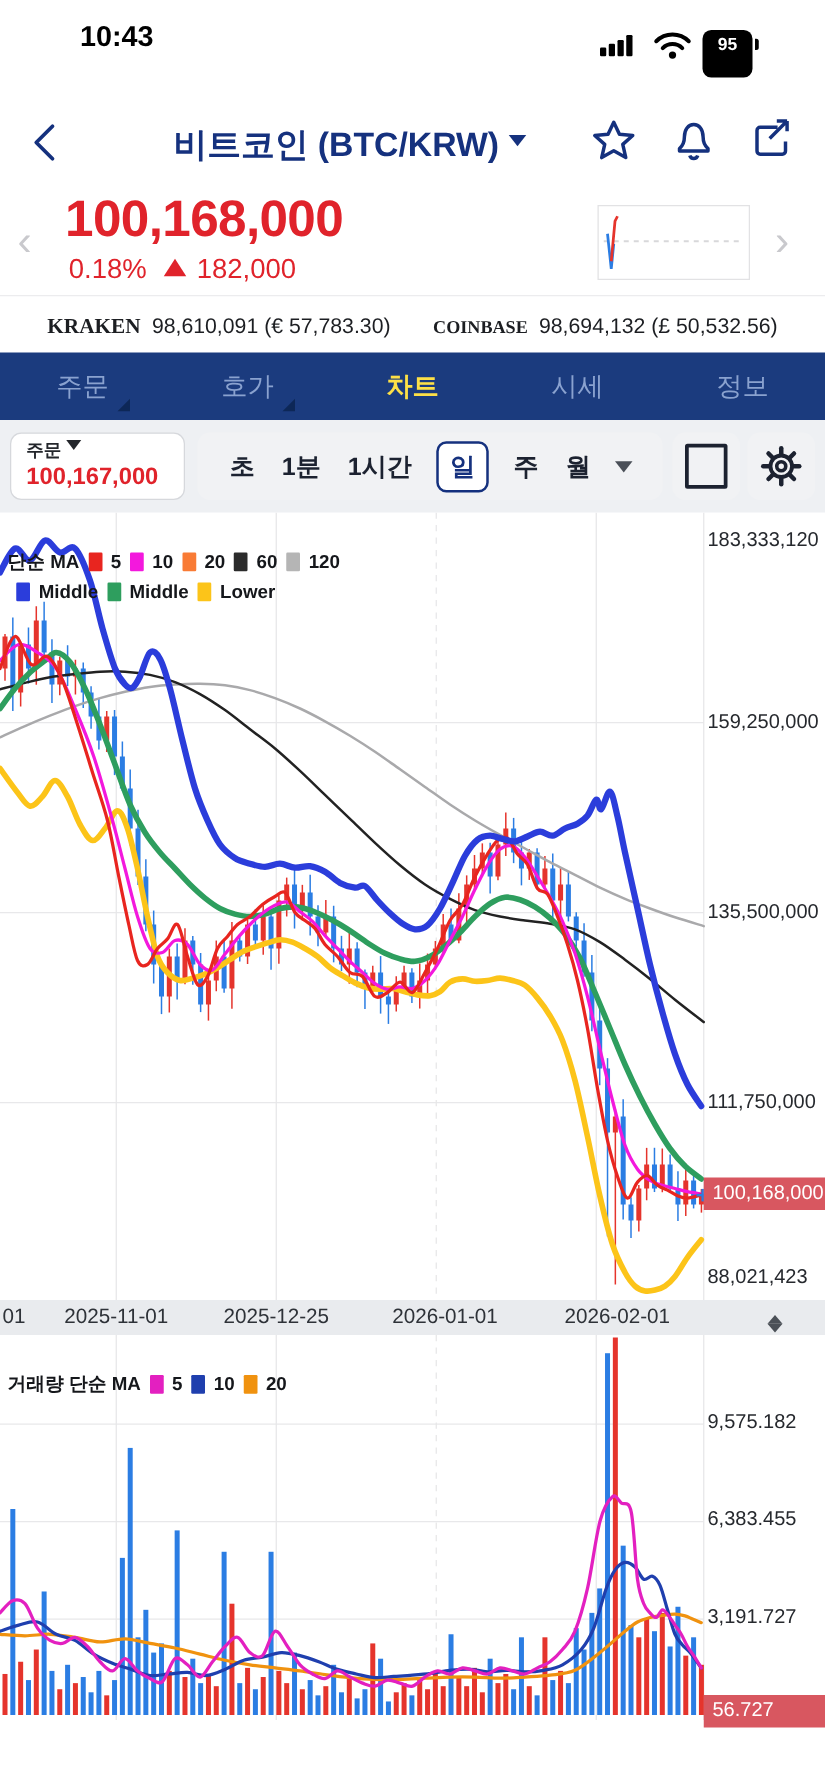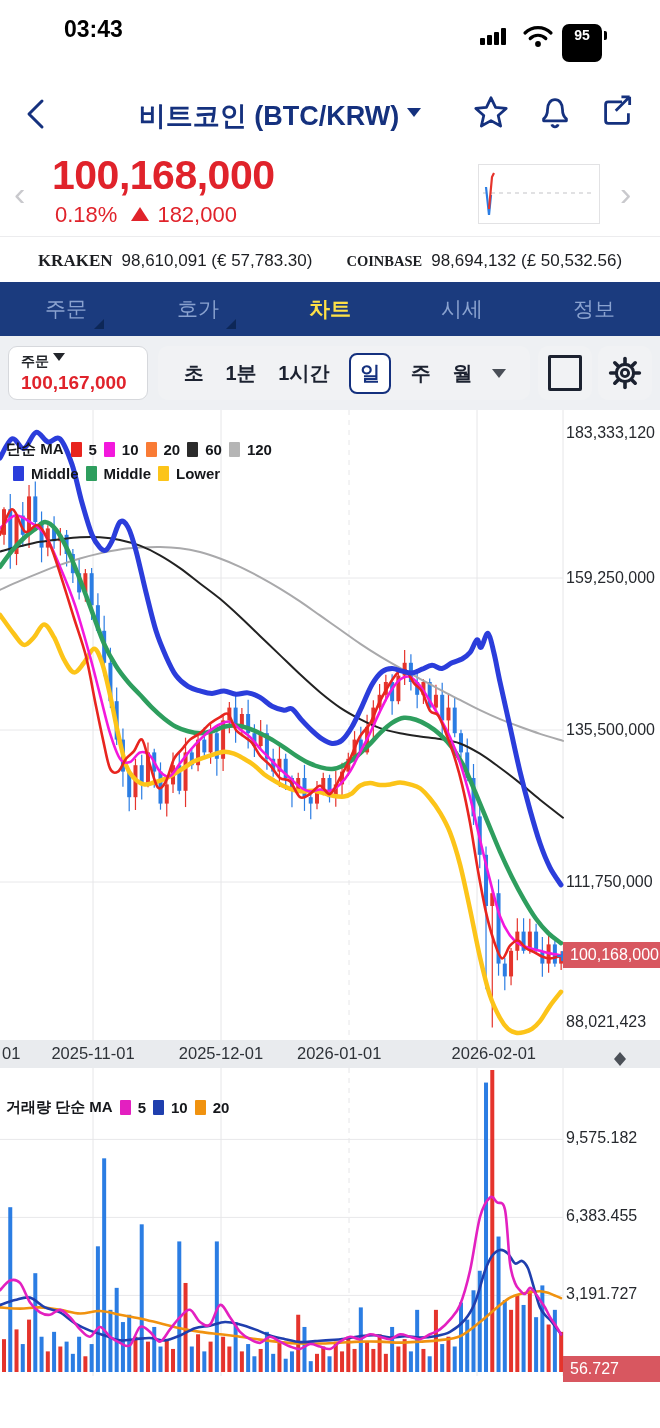--- a/index.html
+++ b/index.html
@@ -76,21 +76,21 @@
   .xlab{font-size:16.5px;color:#2e3238;top:1044px;}
   #sort-icon{top:1046px;left:614px;display:flex;flex-direction:column;gap:2px;align-items:center;cursor:pointer;}
   #sort-icon b{width:0;height:0;border:6px solid transparent;display:block;}
   #sort-icon b.up{border-bottom:7px solid #4b5057;margin-bottom:-2px;}
   #sort-icon b.dn{border-top:7px solid #4b5057;}
 </style>
 </head>
 <body>
 
 <div class="abs" id="statusbar">
-  <div class="abs" id="time">03:43</div>
+  <div class="abs" id="time">10:43</div>
   <div class="abs" id="signal">
     <i style="height:7px"></i>
       <i style="height:10px"></i>
       <i style="height:13px"></i>
       <i style="height:17px"></i>
   </div>
   <div class="abs" id="wifi">
     <svg width="32" height="24" viewBox="0 0 32 24">
       <path d="M3 9 a18.5 18.5 0 0 1 26 0" fill="none" stroke="#000" stroke-width="3.2" stroke-linecap="round"></path>
       <path d="M8.2 14.5 a11 11 0 0 1 15.6 0" fill="none" stroke="#000" stroke-width="3.2" stroke-linecap="round"></path>
@@ -427,22 +427,22 @@
     <div class="abs ylab" style="top:721px">135,500,000</div>
     <div class="abs ylab" style="top:873px">111,750,000</div>
     <div class="abs ylab" style="top:1013px">88,021,423</div>
   </div>
 <div class="abs badge" id="price-badge" style="top:942px">100,168,000</div>
 
 <div class="abs" id="xband"></div>
 <div id="x-labels">
     <div class="abs xlab" style="left:2px">01</div>
     <div class="abs xlab" style="left:46px;width:94px;text-align:center">2025-11-01</div>
-    <div class="abs xlab" style="left:174px;width:94px;text-align:center">2025-12-01</div>
-    <div class="abs xlab" style="left:297px;width:94px;text-align:left">2026-01-01</div>
+    <div class="abs xlab" style="left:174px;width:94px;text-align:center">2025-12-25</div>
+    <div class="abs xlab" style="left:309px;width:94px;text-align:center">2026-01-01</div>
     <div class="abs xlab" style="left:442px;width:94px;text-align:right">2026-02-01</div>
   </div>
 <div class="abs" id="sort-icon">
     <b class="up"></b>
     <b class="dn"></b>
   </div>
 
 <svg class="abs" id="vol-svg" width="660" height="308">
     <line x1="0" y1="71.38868523949168" x2="563" y2="71.38868523949168" stroke="#e8e8ea" stroke-width="1"></line>
     <line x1="0" y1="149.3878787878789" x2="563" y2="149.3878787878789" stroke="#e8e8ea" stroke-width="1"></line>

